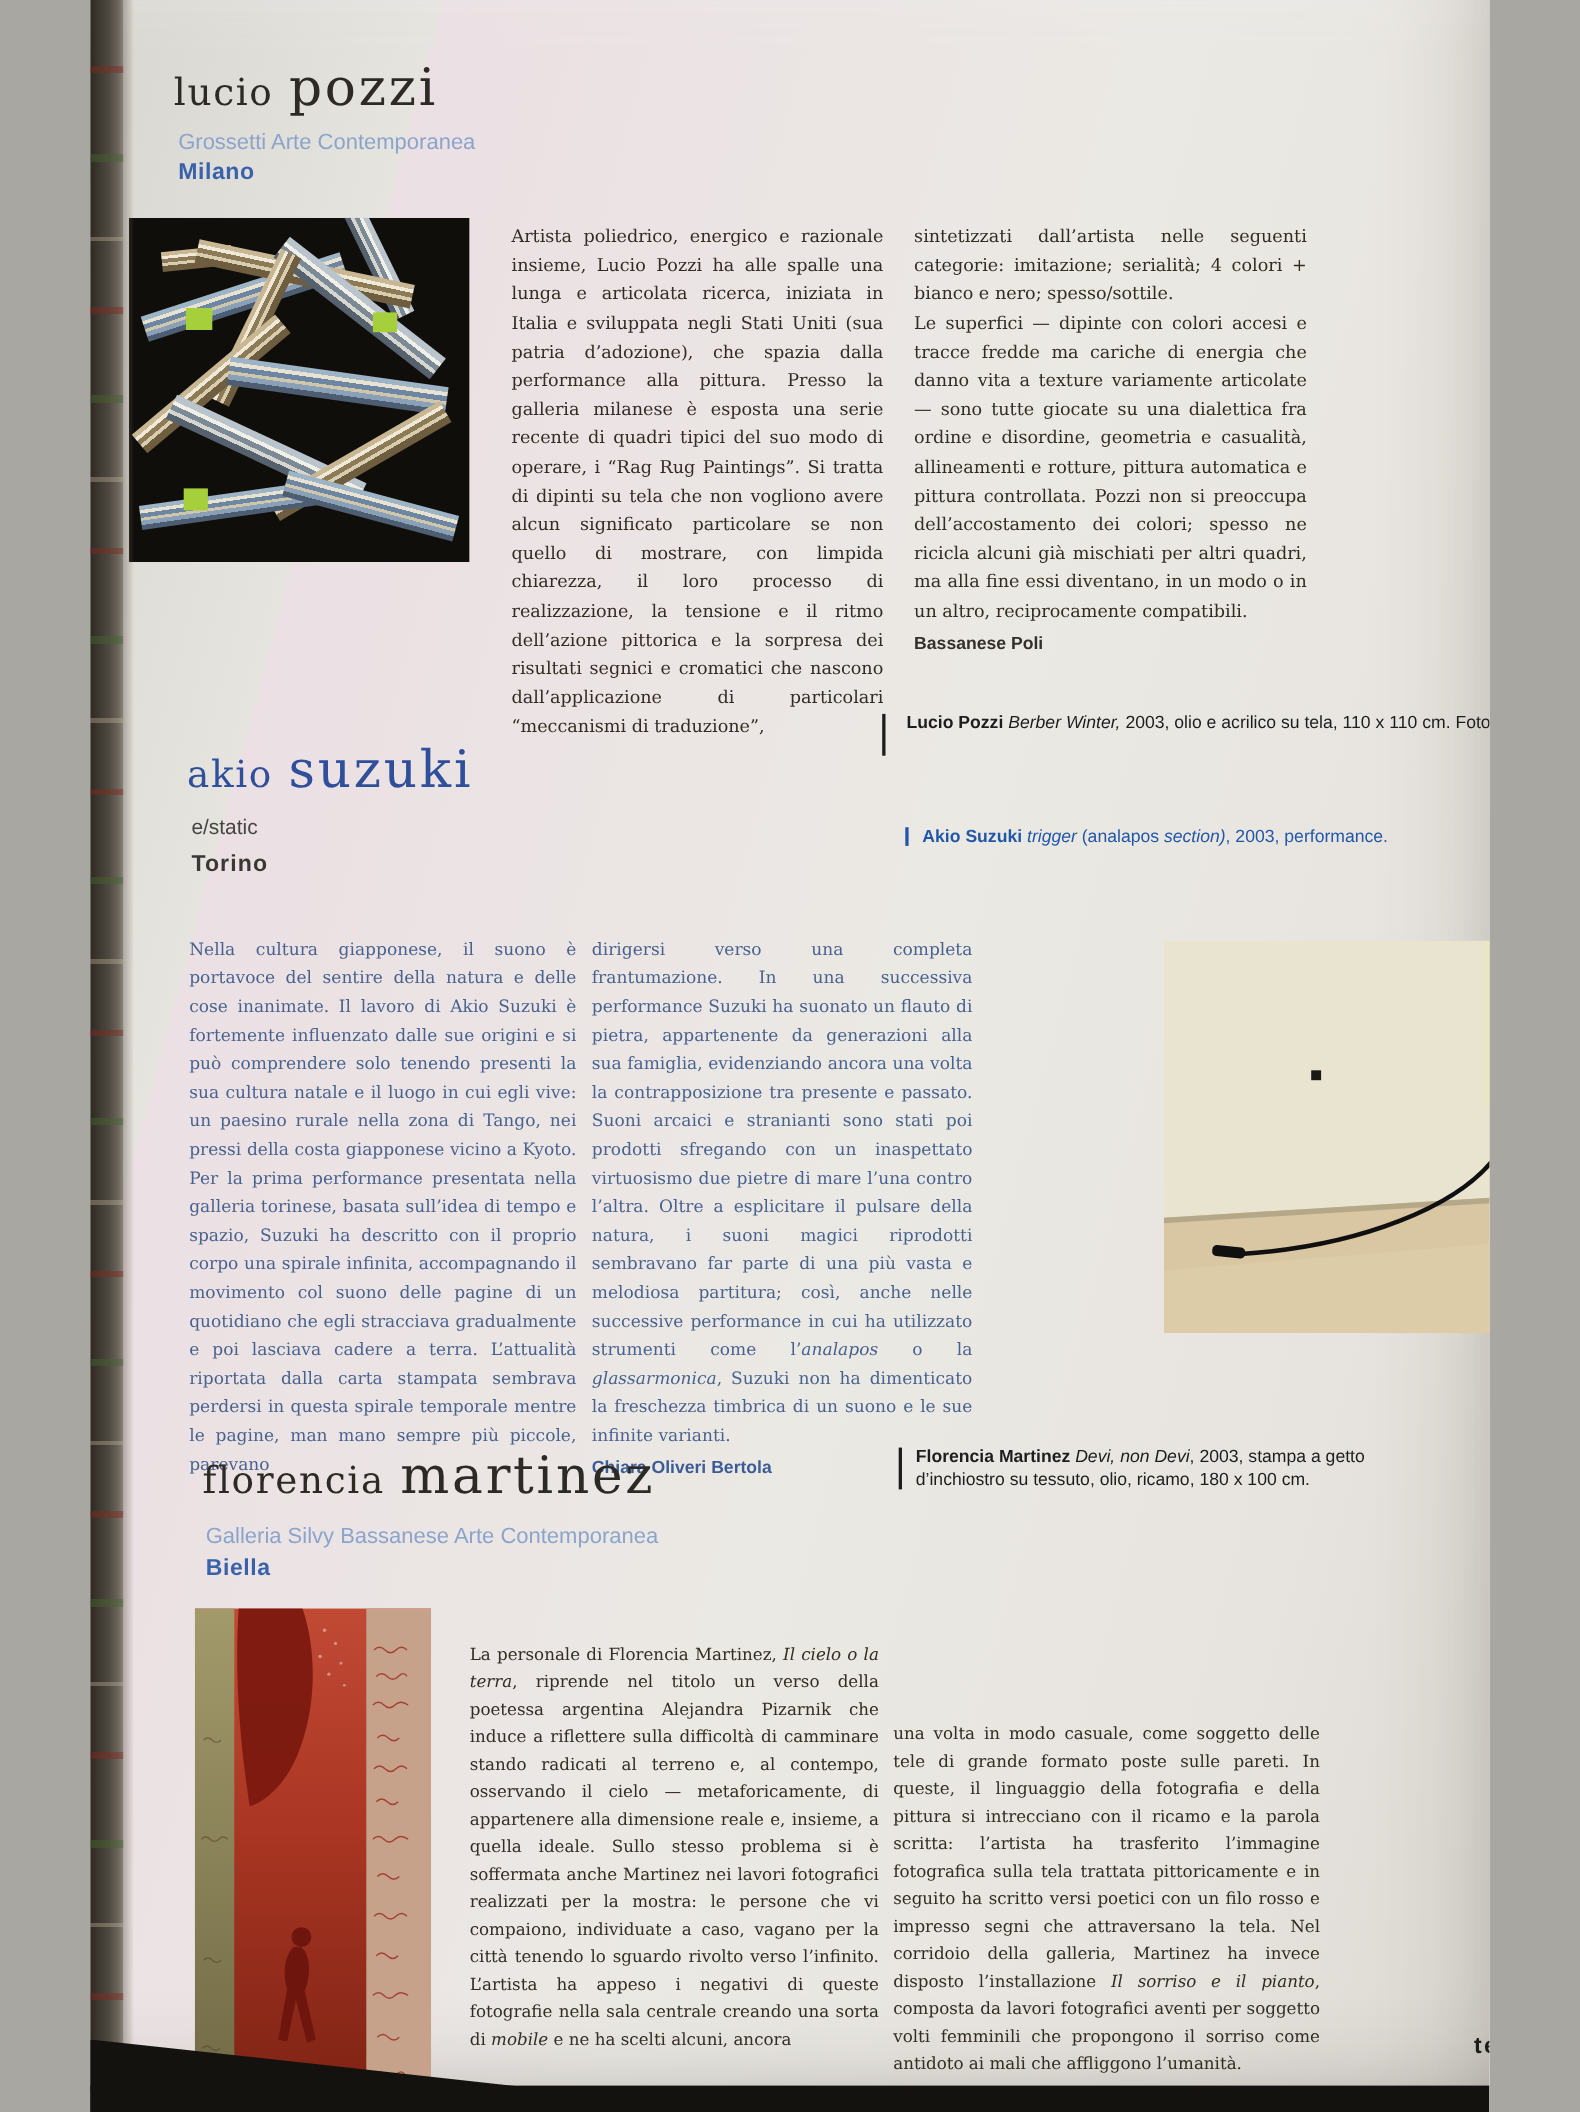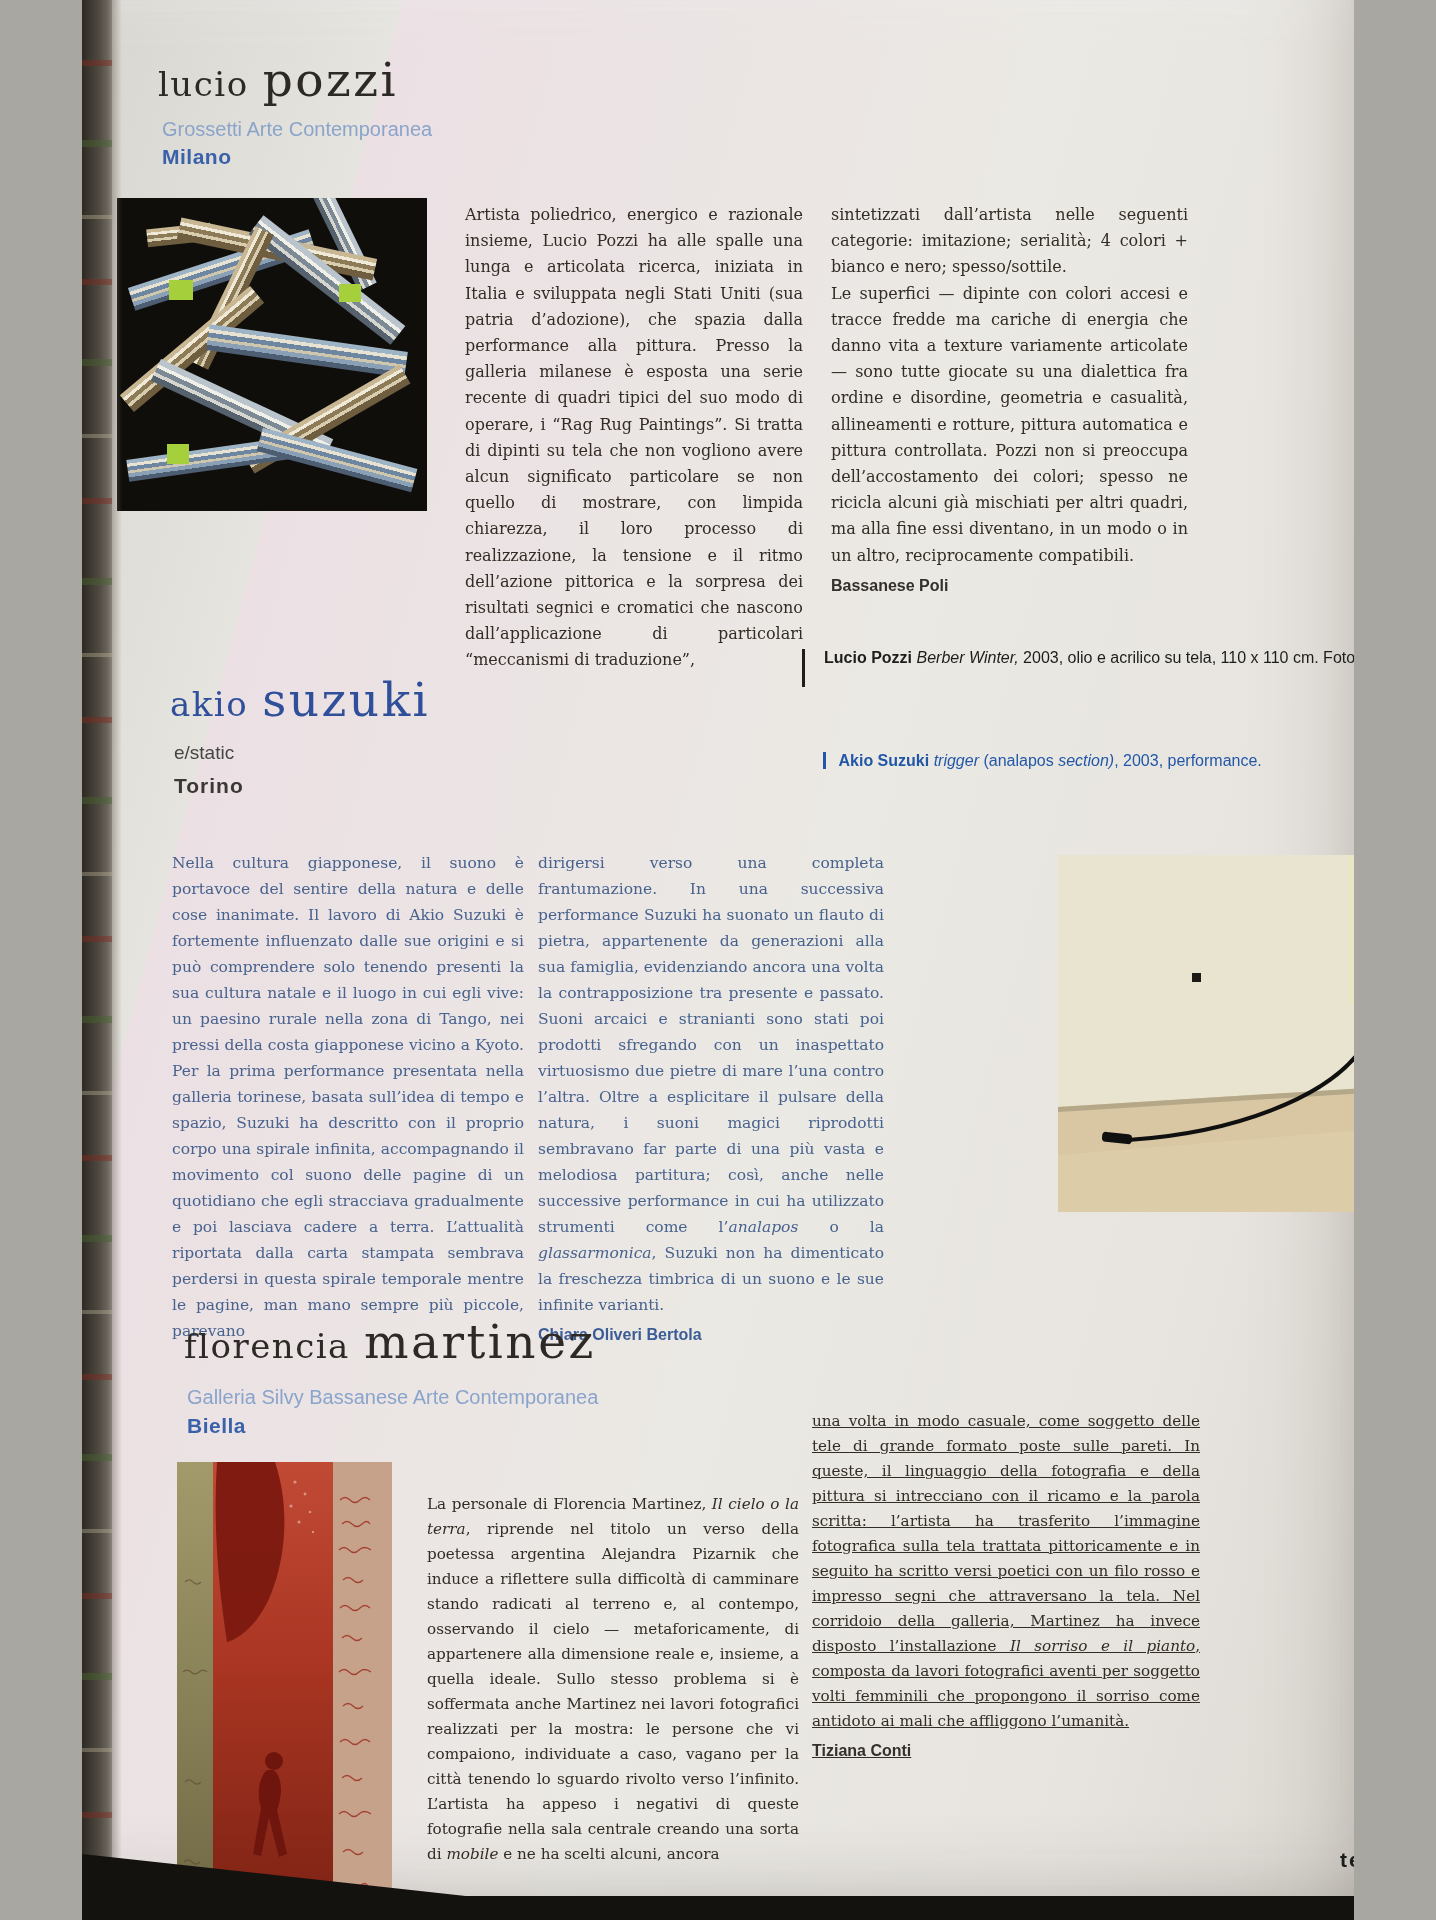--- a/index.html
+++ b/index.html
@@ -188,20 +188,24 @@
       <rect x="44" y="278" width="30" height="10" rx="4" fill="#101010" transform="rotate(6 59 283)"></rect>
     </svg>
   </div>
 
   <div class="sec-title" style="left:102px;top:1314px;">
     <span class="small">florencia</span><span class="big">martinez</span>
   </div>
   <div class="sub gallery" style="left:105px;top:1386px;">Galleria Silvy Bassanese Arte Contemporanea</div>
   <div class="sub city" style="left:105px;top:1414px;">Biella</div>
 
+  <div class="caption" style="left:735px;top:1314px;width:480px;">
+    <div class="bar"></div>
+    <div><span class="bd">Florencia Martinez </span><span class="it">Devi, non Devi</span><span>, 2003, stampa a getto d’inchiostro su tessuto, olio, ricamo, 180 x 100 cm.</span></div>
+  </div>
 
   <div class="figure" style="left:95px;top:1462px;width:215px;height:458px;">
     <svg width="215" height="458" viewBox="0 0 215 458">
       <defs>
         <linearGradient id="mred" x1="0" y1="0" x2="0" y2="1">
           <stop offset="0" stop-color="#c14a35"></stop>
             <stop offset=".45" stop-color="#a93522"></stop>
             <stop offset="1" stop-color="#7c2214"></stop>
         </linearGradient>
         <linearGradient id="molive" x1="0" y1="0" x2="0" y2="1">
@@ -243,21 +247,21 @@
         <path d="M6,210 q4,-4 8,0 t8,0 t8,0"></path>
         <path d="M8,320 q4,-4 8,0 t8,0"></path>
         <path d="M7,400 q4,-4 8,0 t8,0"></path>
       </g>
     </svg>
   </div>
 
   <div class="body-col martinez-text" style="left:345px;top:1492px;width:372px;">
       <div class="para"><span>La personale di Florencia Martinez, </span><span class="it">Il cielo o la terra</span><span>, riprende nel titolo un verso della poetessa argentina Alejandra Pizarnik che induce a riflettere sulla difficoltà di camminare stando radicati al terreno e, al contempo, osservando il cielo — metaforicamente, di appartenere alla dimensione reale e, insieme, a quella ideale. Sullo stesso problema si è soffermata anche Martinez nei lavori fotografici realizzati per la mostra: le persone che vi compaiono, individuate a caso, vagano per la città tenendo lo sguardo rivolto verso l’infinito. L’artista ha appeso i negativi di queste fotografie nella sala centrale creando una sorta di </span><span class="it">mobile</span><span> e ne ha scelti alcuni, ancora</span></div>
     </div>
-  <div class="body-col martinez-text" style="left:730px;top:1409px;width:388px;text-decoration:underline;">
+  <div class="body-col martinez-text" style="left:730px;top:1564px;width:388px;">
     <div>
         <div class="para"><span>una volta in modo casuale, come soggetto delle tele di grande formato poste sulle pareti. In queste, il linguaggio della fotografia e della pittura si intrecciano con il ricamo e la parola scritta: l’artista ha trasferito l’immagine fotografica sulla tela trattata pittoricamente e in seguito ha scritto versi poetici con un filo rosso e impresso segni che attraversano la tela. Nel corridoio della galleria, Martinez ha invece disposto l’installazione </span><span class="it">Il sorriso e il pianto</span><span>, composta da lavori fotografici aventi per soggetto volti femminili che propongono il sorriso come antidoto ai mali che affliggono l’umanità.</span></div>
       </div>
     <div class="author a-martinez">Tiziana Conti</div>
   </div>
 
   <div class="footer" style="left:1258px;top:1848px;">tema celeste</div>
 
   <div class="bottom-edge-left"></div>
   <div class="bottom-edge"></div>

